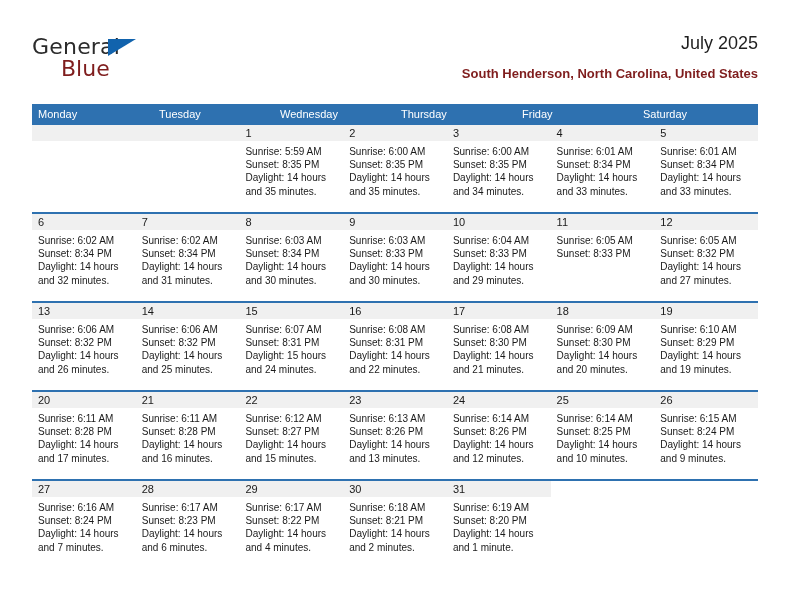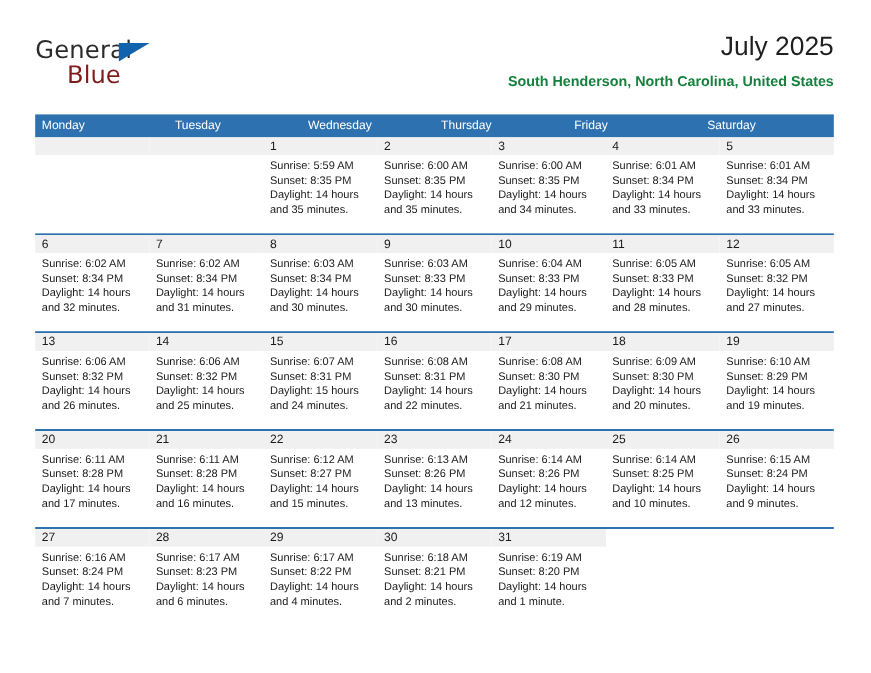--- a/index.html
+++ b/index.html
@@ -68,30 +68,30 @@
     font-weight: 400;
   }
 
   .title-block {
     position: absolute;
     right: 0;
     top: 0;
     text-align: right;
   }
   .cal-title {
-    font-size: 24px;
+    font-size: 18px;
     color: #1f1f1f;
     line-height: 30px;
     font-weight: 400;
     white-space: nowrap;
   }
   .cal-subtitle {
     margin-top: 8px;
     font-size: 13px;
-    color: #15803d;
+    color: #7f1d1d;
     font-weight: 700;
     line-height: 16px;
     white-space: nowrap;
   }
 
   
   .calendar {
     position: absolute;
     left: 32px;
     top: 104px;
@@ -270,21 +270,20 @@
               <div>Sunrise: 6:04 AM</div>
               <div>Sunset: 8:33 PM</div>
               <div class="wrapline">Daylight: 14 hours and 29 minutes.</div>
             </div>
           </div>
           <div class="day-cell">
             <div class="day-num-band">11</div>
             <div class="day-body">
               <div>Sunrise: 6:05 AM</div>
               <div>Sunset: 8:33 PM</div>
-              <div class="wrapline">Daylight: 14 hours and 28 minutes.</div>
             </div>
           </div>
           <div class="day-cell">
             <div class="day-num-band">12</div>
             <div class="day-body">
               <div>Sunrise: 6:05 AM</div>
               <div>Sunset: 8:32 PM</div>
               <div class="wrapline">Daylight: 14 hours and 27 minutes.</div>
             </div>
           </div>

